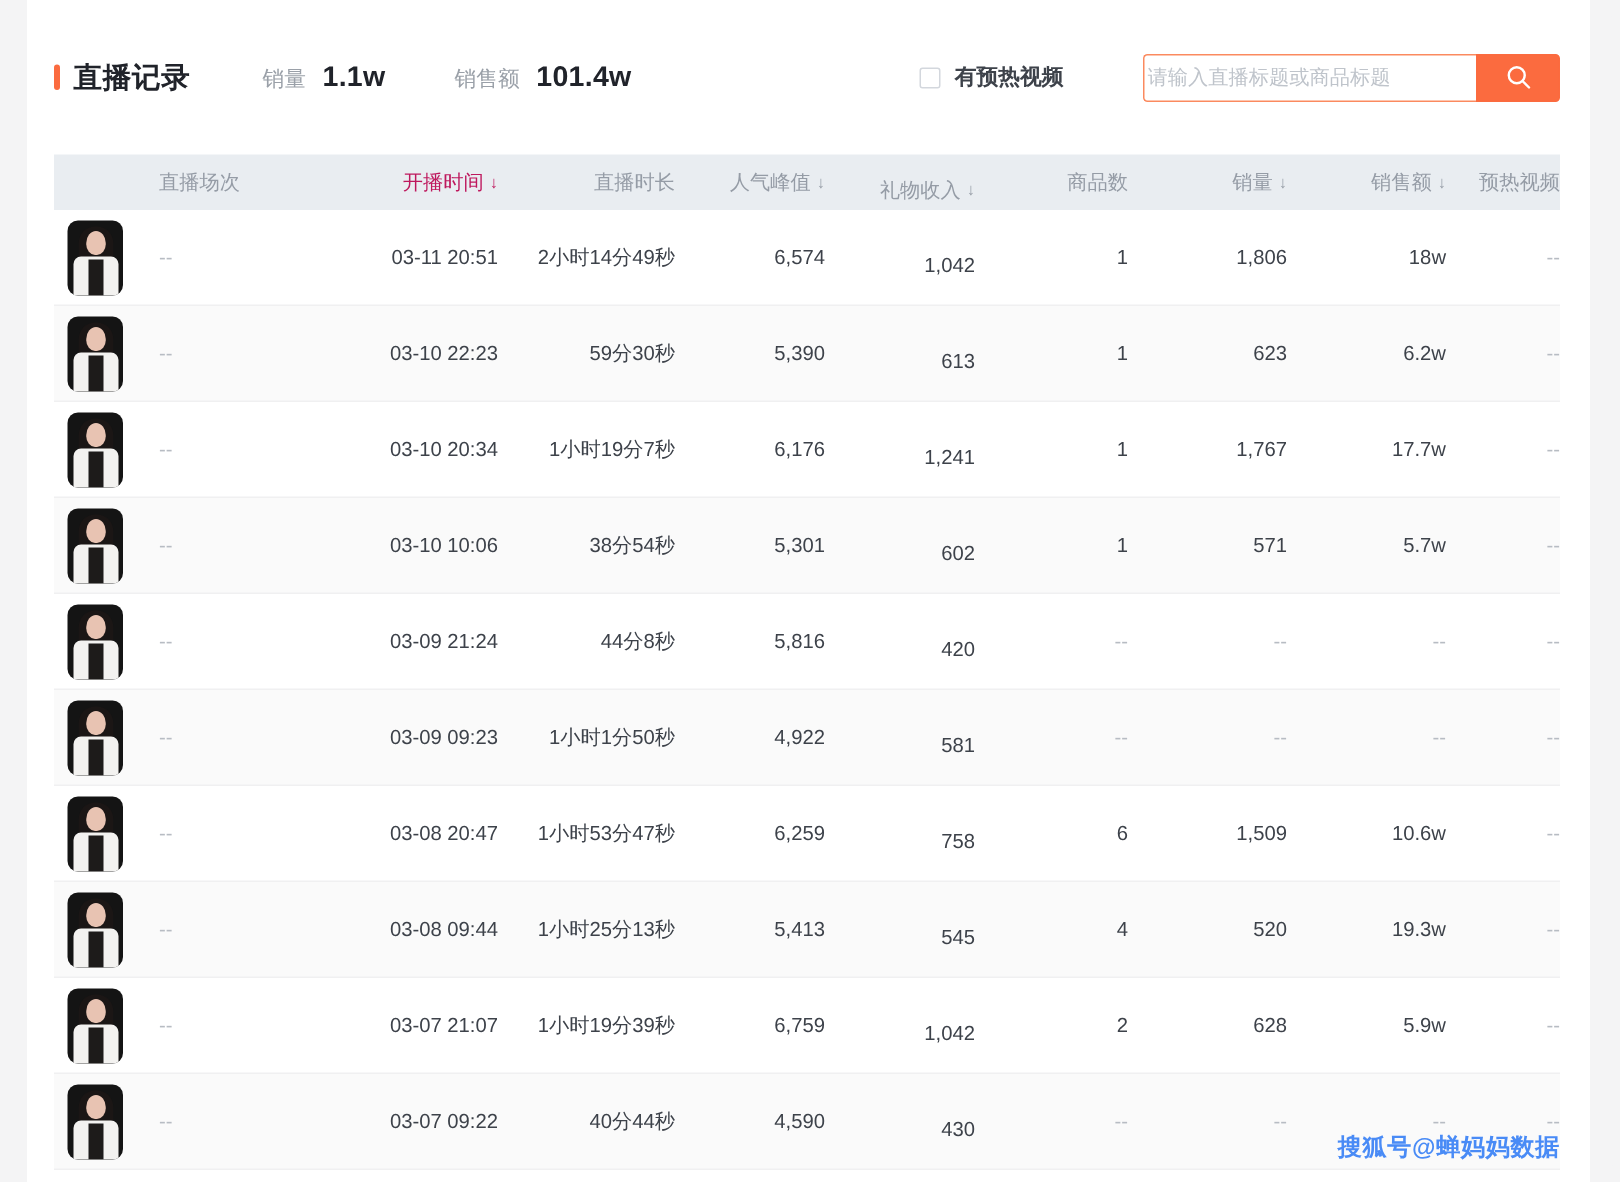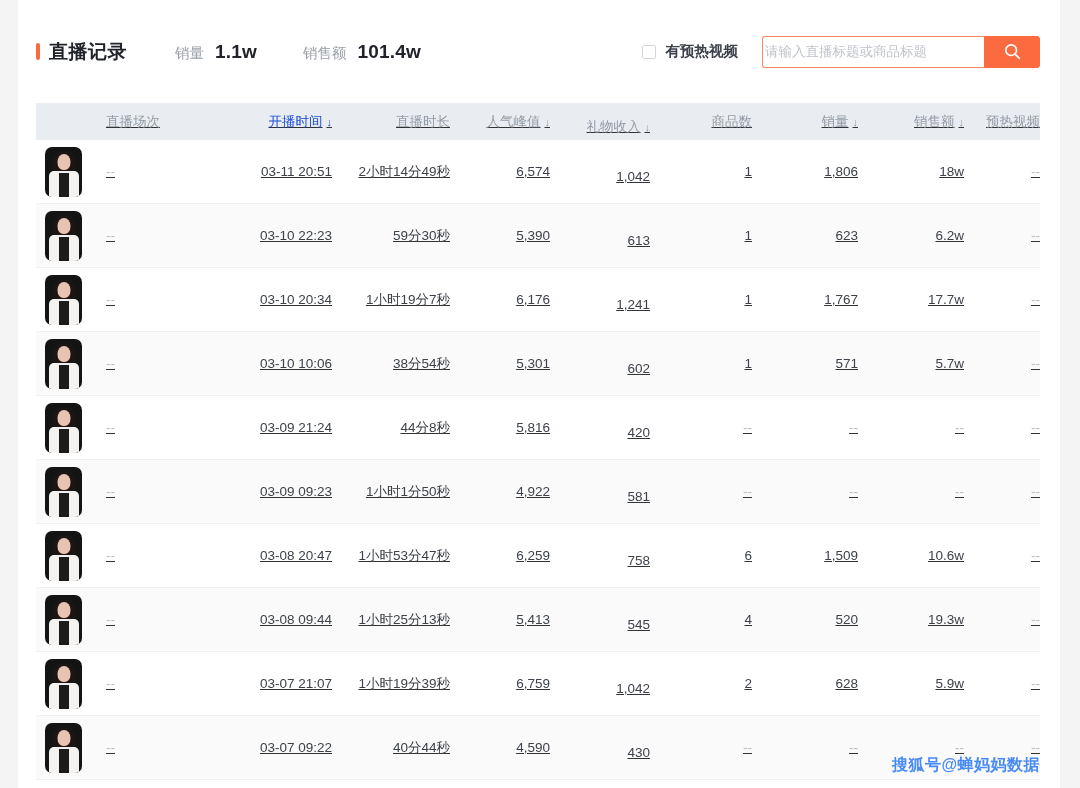--- a/index.html
+++ b/index.html
@@ -82,20 +82,21 @@
     letter-spacing: 0.2px;
   }
 
   .stat-sales { margin-left: 48px; }
   .stat-gmv   { margin-left: 46px; }
 
   .header-right {
     margin-left: auto;
     display: flex;
     align-items: center;
+    gap: 29px;
   }
 
   .chk-wrap {
     display: flex;
     align-items: center;
     gap: 10px;
     margin-right: 24px;
   }
 
   .chk-box {
@@ -151,38 +152,37 @@
   .table {
     position: relative;
     width: 1004px;
     margin: 0 20px 0 18px;
   }
 
   .trow {
     display: flex;
     align-items: center;
     width: 1004px;
-    text-decoration: underline;
   }
 
   .thead {
     height: 37px;
     background: #e9edf1;
   }
 
   .th {
     font-size: 13.5px;
     color: #959ca6;
     white-space: nowrap;
     display: flex;
     align-items: center;
     justify-content: flex-end;
   }
 
-  .th.active { color: #1d4ed8; }
+  .th.active { color: #be185d; }
 
   .sort-ico {
     display: inline-block;
     margin-left: 4px;
     font-size: 11px;
     line-height: 1;
     transform: translateY(1px);
   }
 
   .tbody-row {

